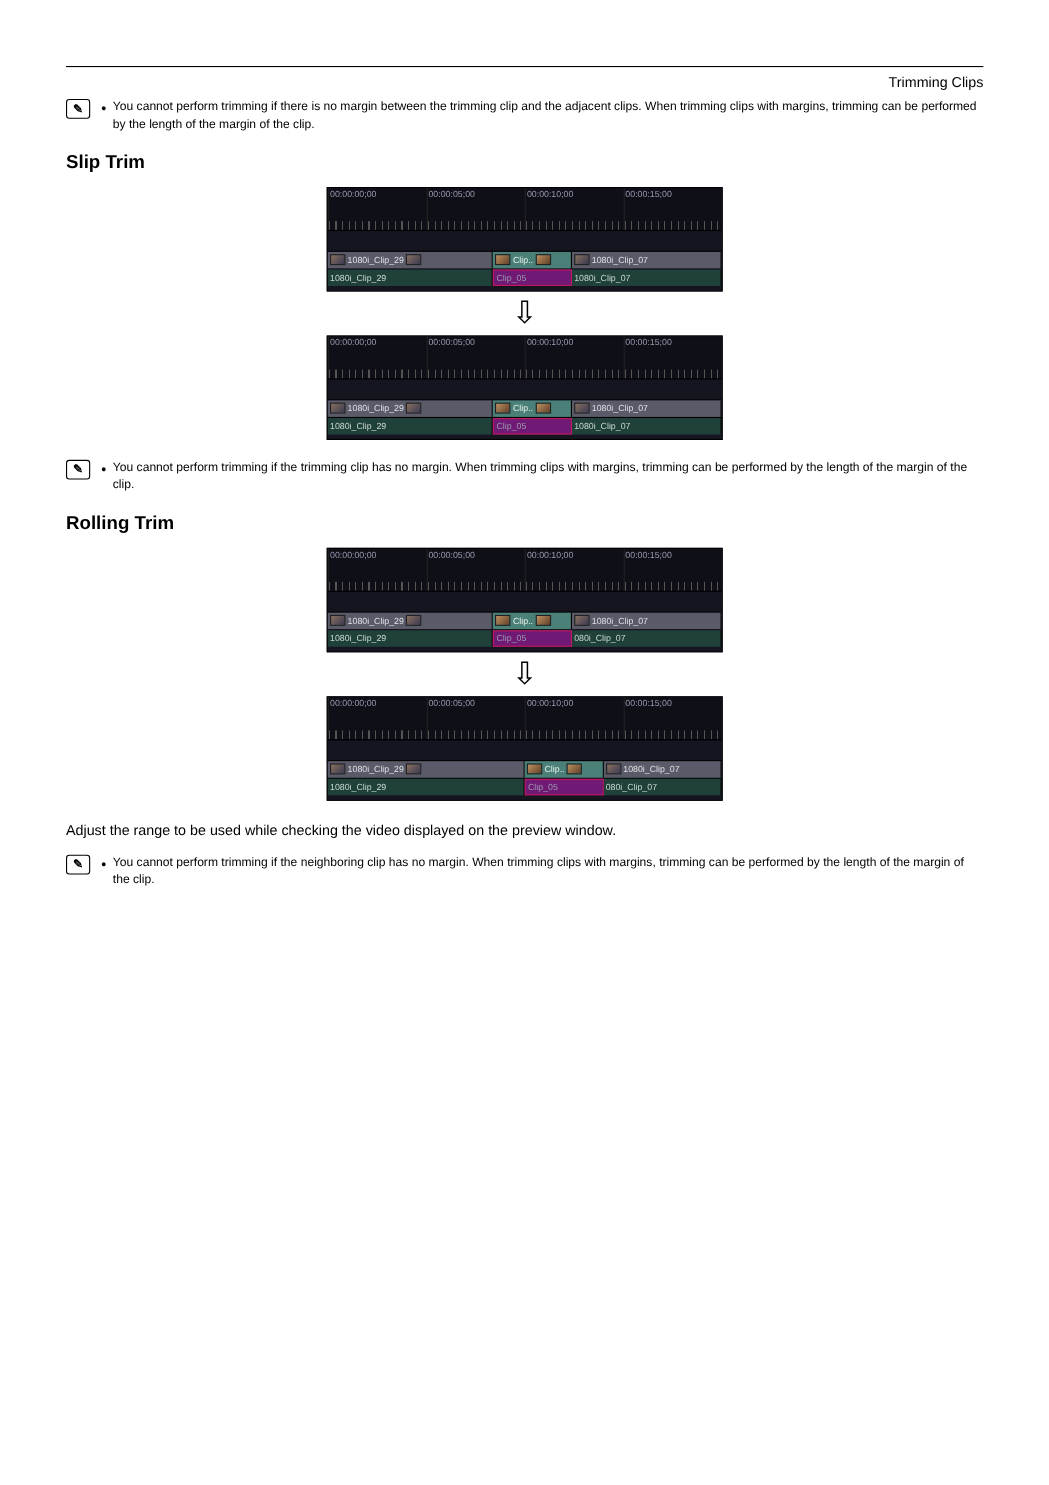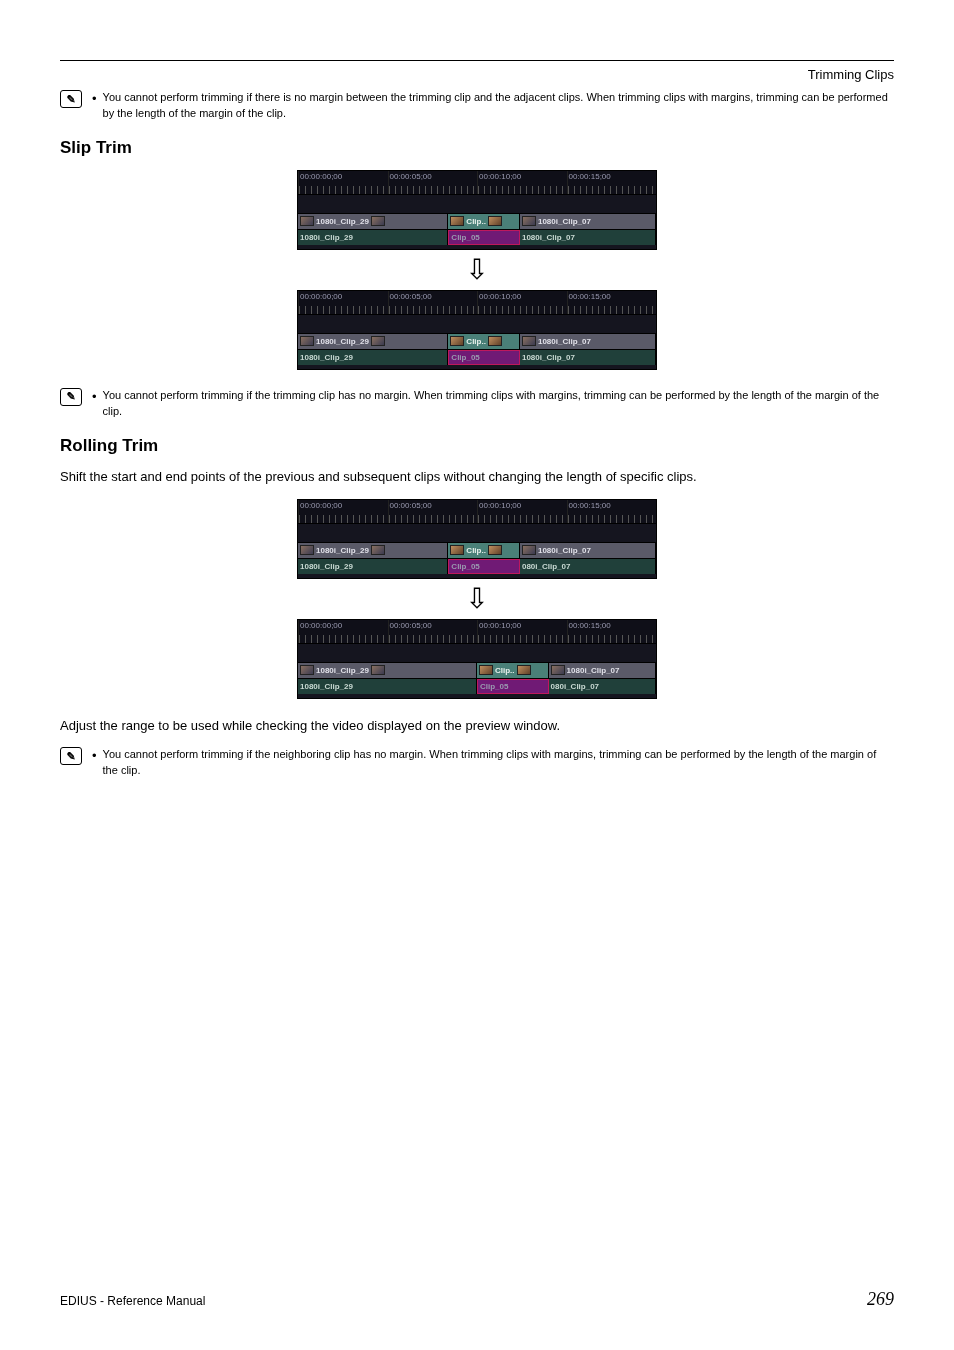--- a/index.html
+++ b/index.html
@@ -73,21 +73,21 @@
   }
   .tl-block {
     width: 360px;
     background: #1a1a2e;
     border: 1px solid #000;
     font-size: 8px;
     font-family: Arial, sans-serif;
     color: #c0c0d0;
   }
   .tl-ruler {
-    height: 24px;
+    height: 39px;
     display: flex;
     border-bottom: 1px solid #000;
     background: #0f0f18;
     position: relative;
   }
   .tl-ruler-mark {
     flex: 1;
     border-left: 1px solid #222;
     position: relative;
     overflow: hidden;
@@ -104,21 +104,20 @@
     background-image: repeating-linear-gradient(90deg, #555 0, #555 1px, transparent 1px, transparent 6px);
   }
   .tl-gap {
     height: 18px;
     background: #15151f;
   }
   .tl-row {
     height: 16px;
     display: flex;
     border-top: 1px solid #000;
-    font-weight: bold;
   }
   .tl-clip {
     height: 100%;
     display: flex;
     align-items: center;
     gap: 2px;
     padding: 0 2px;
     white-space: nowrap;
     overflow: hidden;
     font-size: 8px;
@@ -256,21 +255,20 @@
 
   <div class="note-row">
     <div class="note-icon">✎</div>
     <div class="note-bullet">
       <span class="dot">•</span>
       <span class="note-text">You cannot perform trimming if the trimming clip has no margin. When trimming clips with margins, trimming can be performed by the length of the margin of the clip.</span>
     </div>
   </div>
 
   <h2 class="section">Rolling Trim</h2>
-  <p class="body">Shift the start and end points of the previous and subsequent clips without changing the length of specific clips.</p>
 
   <div class="diagram">
 
     <div class="tl-block">
       <div class="tl-ruler">
         <div class="tl-ruler-mark">00:00:00;00<div class="tl-ruler-ticks"></div></div>
         <div class="tl-ruler-mark">00:00:05;00<div class="tl-ruler-ticks"></div></div>
         <div class="tl-ruler-mark">00:00:10;00<div class="tl-ruler-ticks"></div></div>
         <div class="tl-ruler-mark">00:00:15;00<div class="tl-ruler-ticks"></div></div>
       </div>
@@ -337,17 +335,13 @@
 
   <div class="note-row">
     <div class="note-icon">✎</div>
     <div class="note-bullet">
       <span class="dot">•</span>
       <span class="note-text">You cannot perform trimming if the neighboring clip has no margin. When trimming clips with margins, trimming can be performed by the length of the margin of the clip.</span>
     </div>
   </div>
 
 
-  <div class="footer">
-    <div class="footer-left">EDIUS - Reference Manual</div>
-    <div class="footer-right">269</div>
-  </div>
 </div>
 
 </body></html>

